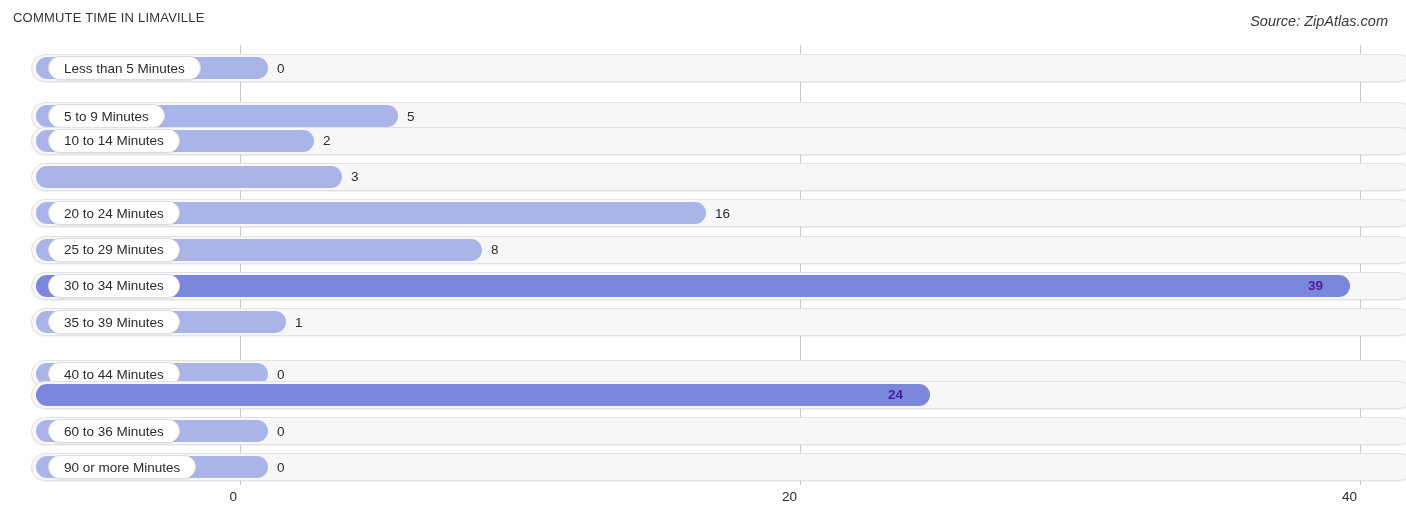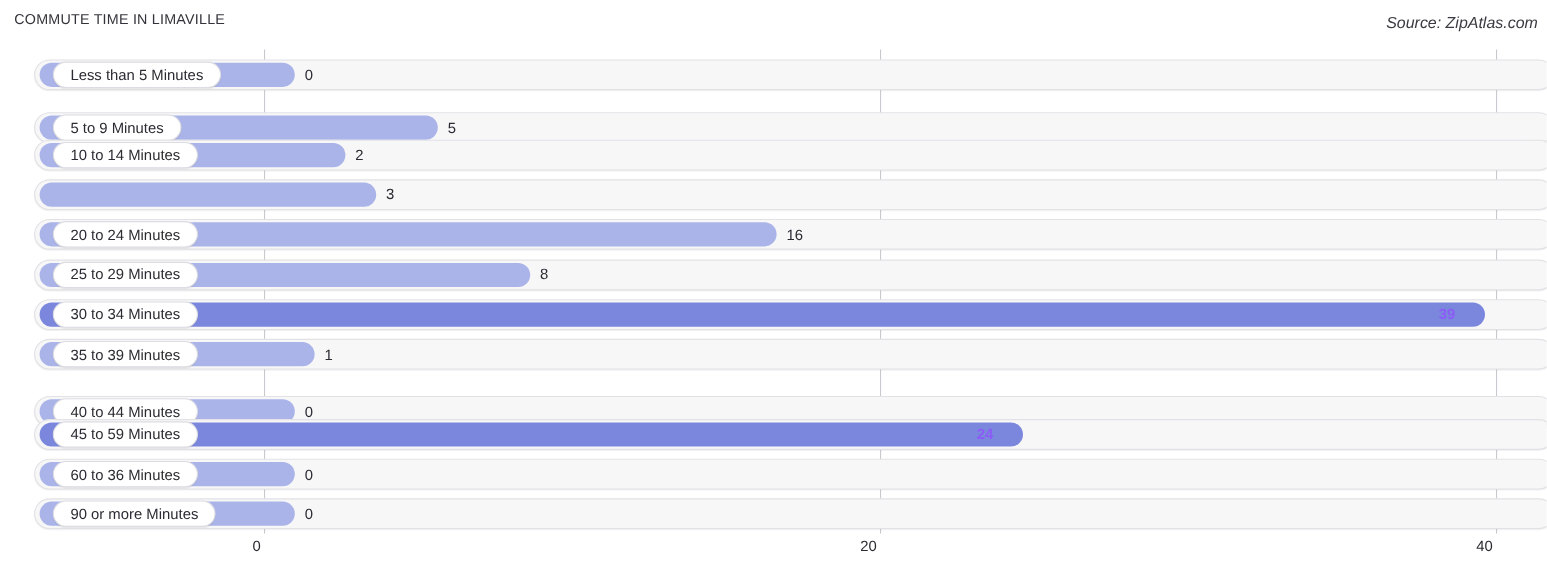--- a/index.html
+++ b/index.html
@@ -28,21 +28,21 @@
     left: 13px;
     top: 10px;
     font-size: 13px;
     font-weight: 400;
     letter-spacing: 0.2px;
     color: #33333b;
     white-space: nowrap;
   }
   #source-label {
     position: absolute;
-    right: 8px;
+    right: 18px;
     top: 13px;
     font-size: 14.5px;
     font-style: italic;
     color: #3a3a42;
     white-space: nowrap;
   }
 
   
   #plot {
     position: absolute;
@@ -138,21 +138,21 @@
   }
   
   .value-in {
     position: absolute;
     top: 0;
     height: 28px;
     display: flex;
     align-items: center;
     font-size: 13.5px;
     font-weight: 700;
-    color: #8b5cf6;
+    color: #4c1d95;
     white-space: nowrap;
   }
 
   
   #xaxis {
     position: absolute;
     left: 0;
     top: 485px;
     width: 1406px;
     height: 38px;
@@ -230,21 +230,20 @@
       </div>
       <div class="row" style="top: 299.4px; margin-top: 16px;">
         <div class="track"></div>
         <div class="bar" style="width: 232px;"></div>
         <div class="label-pill">40 to 44 Minutes</div>
         <div class="value-out" style="left: 246px;">0</div>
       </div>
       <div class="row" style="top: 335.7px;">
         <div class="track"></div>
         <div class="bar highlight" style="width: 894px;"></div>
-        <div class="label-pill">45 to 59 Minutes</div>
         <div class="value-in" style="left: 857px;">24</div>
       </div>
       <div class="row" style="top: 372px;">
         <div class="track"></div>
         <div class="bar" style="width: 232px;"></div>
         <div class="label-pill">60 to 36 Minutes</div>
         <div class="value-out" style="left: 246px;">0</div>
       </div>
       <div class="row" style="top: 408.3px;">
         <div class="track"></div>

